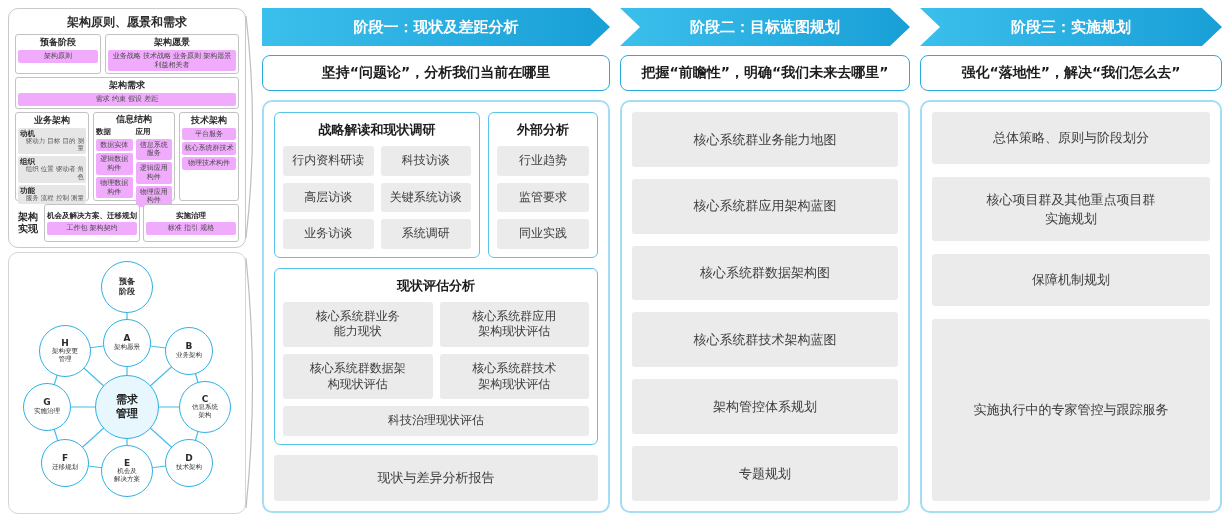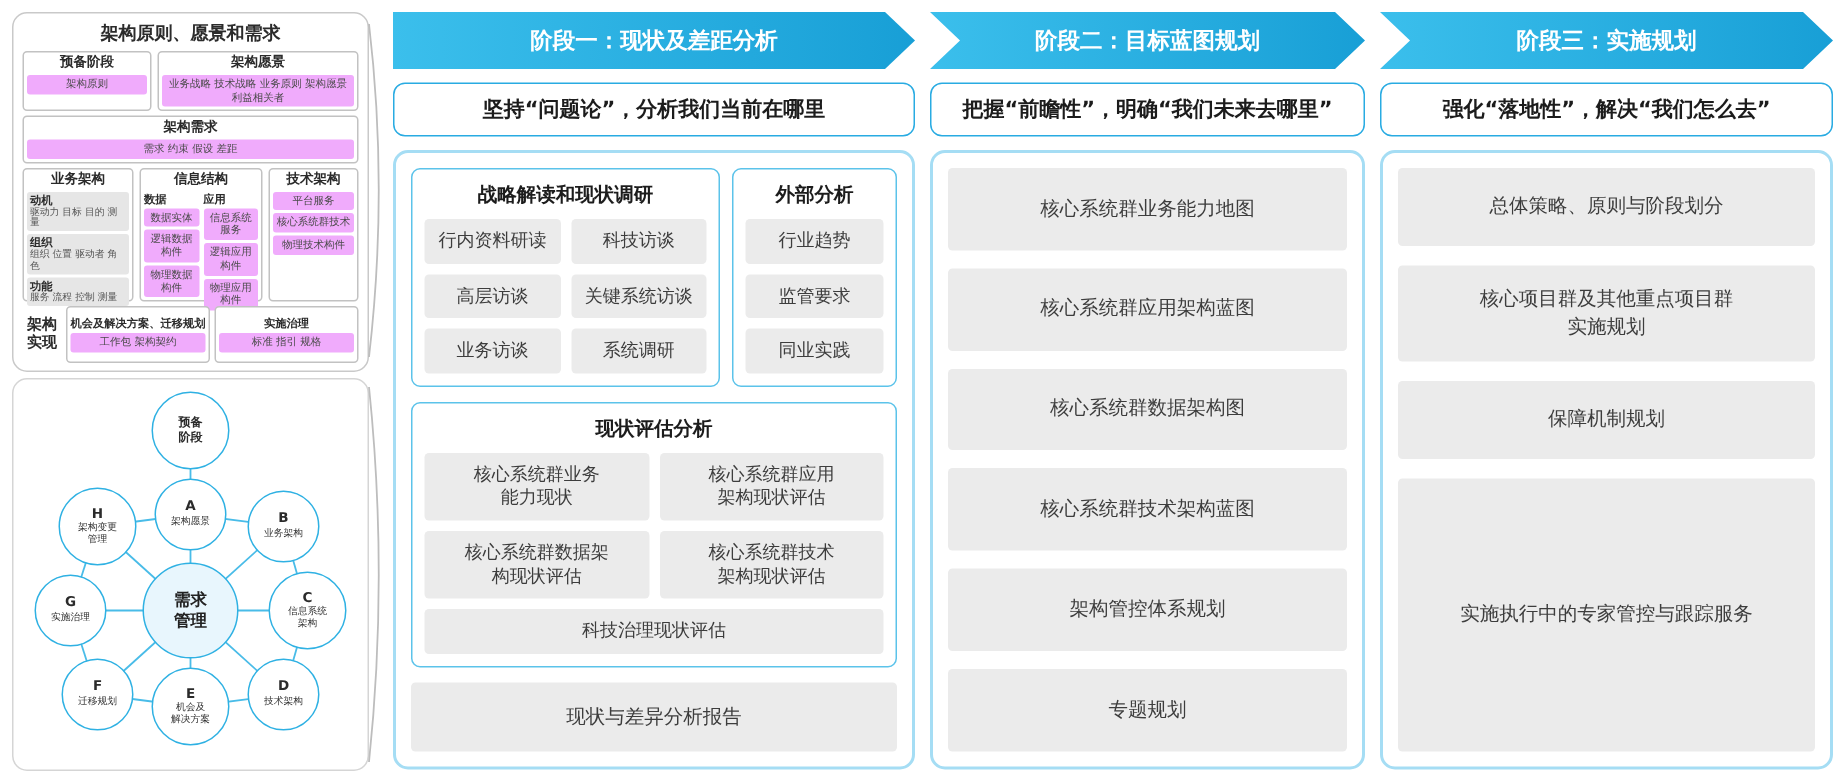--- a/index.html
+++ b/index.html
@@ -21,25 +21,25 @@
   .row-d { display:flex; gap:3px; flex:0 0 38px; }
   .box { border:1px solid #c2c2c2; border-radius:3px; background:#fff; padding:2px;
     box-sizing:border-box; display:flex; flex-direction:column; gap:2px; min-width:0; }
   .box-label { font-size:9px; font-weight:bold; text-align:center; color:#2b2b2b; line-height:1.2; }
   .chip-s { background:#f0abfc; border-radius:2px; font-size:7px; color:#4a4a4a;
     text-align:center; padding:2px 1px; line-height:1.25; }
   .prelim-box { width:86px; }
   .vision-box { flex:1; }
   .req-box { width:100%; height:100%; }
   .col-biz { width:74px; }
-  .col-info { flex:1; }
+  .col-info { flex:1;font-family:Liberation Mono, monospace; }
   .col-tech { width:60px; }
   .mini { background:#e6e6e6; border-radius:2px; padding:1px 2px; }
   .mini-h { font-size:7.5px; font-weight:bold; text-align:left; line-height:1.2; }
-  .mini-t { font-size:6.5px; color:#555; text-align:left; line-height:1.2; }
+  .mini-t { font-size:6.5px; color:#555; text-align:right; line-height:1.2; }
   .info-cols { display:flex; gap:3px; flex:1; }
   .info-col { flex:1; display:flex; flex-direction:column; gap:2px; min-width:0; }
   .impl-label { flex:0 0 26px; font-size:10px; font-weight:bold; display:flex;
     align-items:center; justify-content:center; text-align:center; line-height:1.2; }
   .impl-box { flex:1; justify-content:center; }
   .impl-h { font-size:7.5px; font-weight:bold; text-align:center; line-height:1.2; }
 
   
   .adm-panel { position:absolute; left:8px; top:252px; width:238px; height:262px;
     border:1px solid #d5d5d5; border-radius:10px; background:#fff; box-sizing:border-box; }

